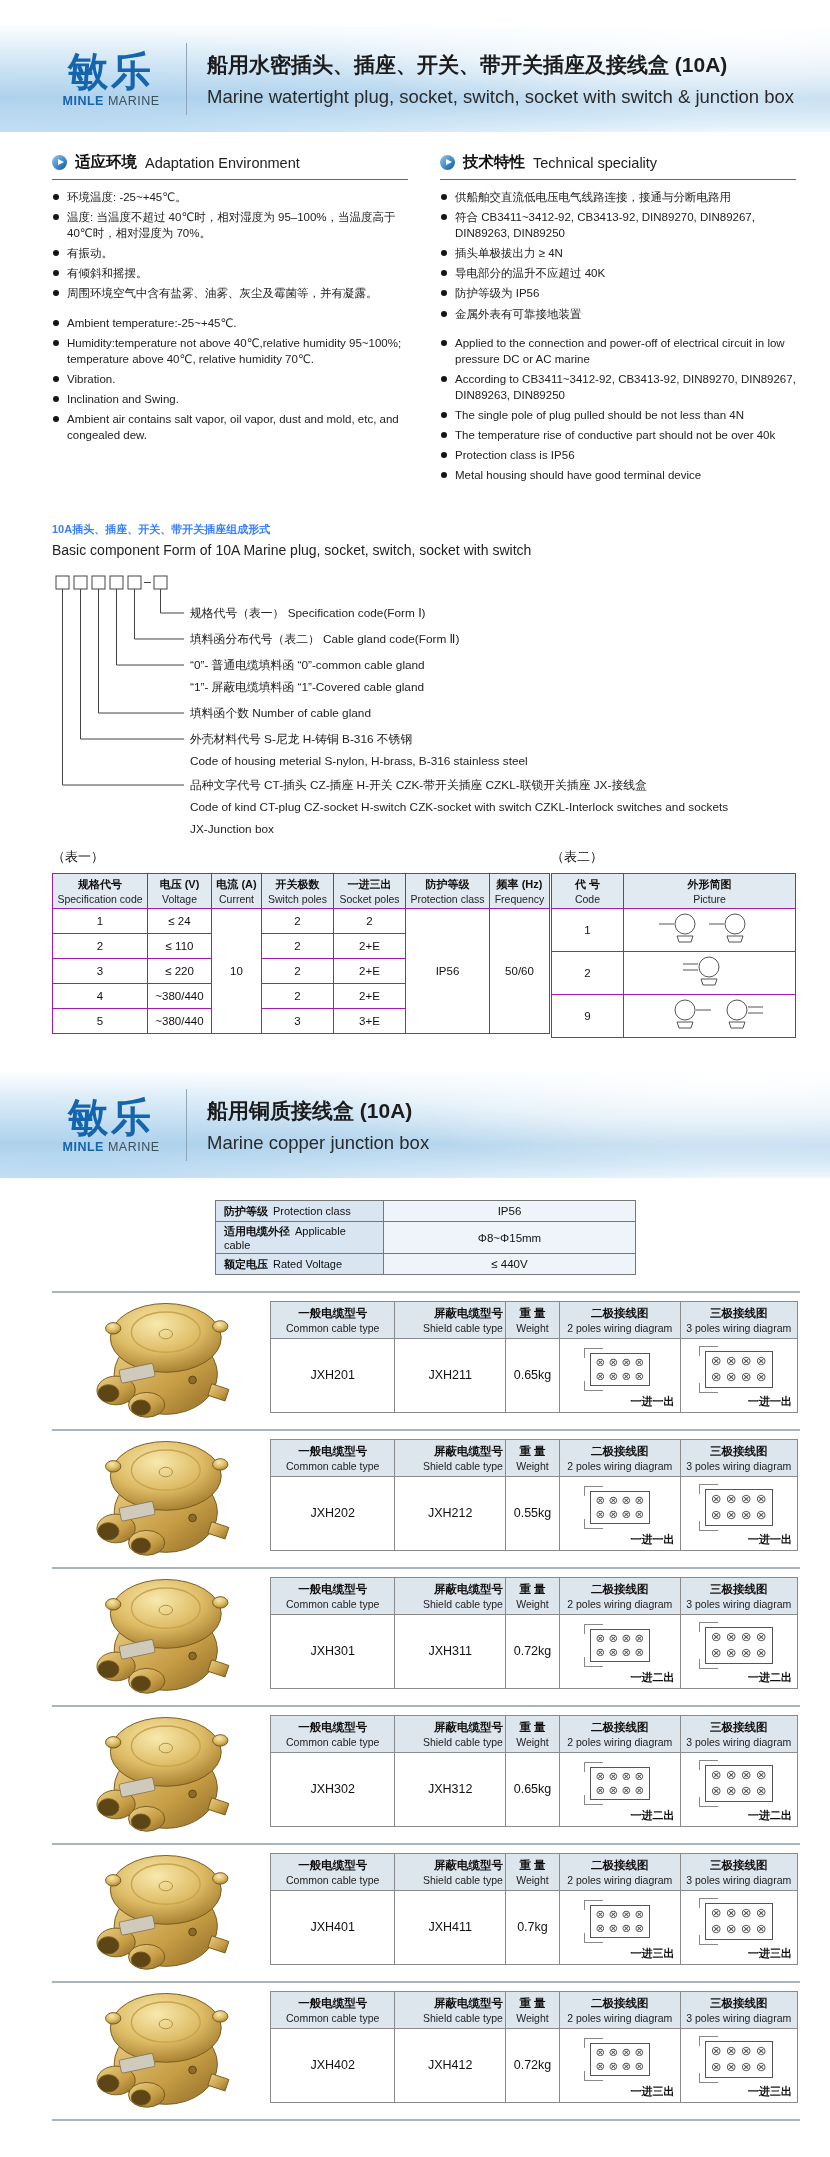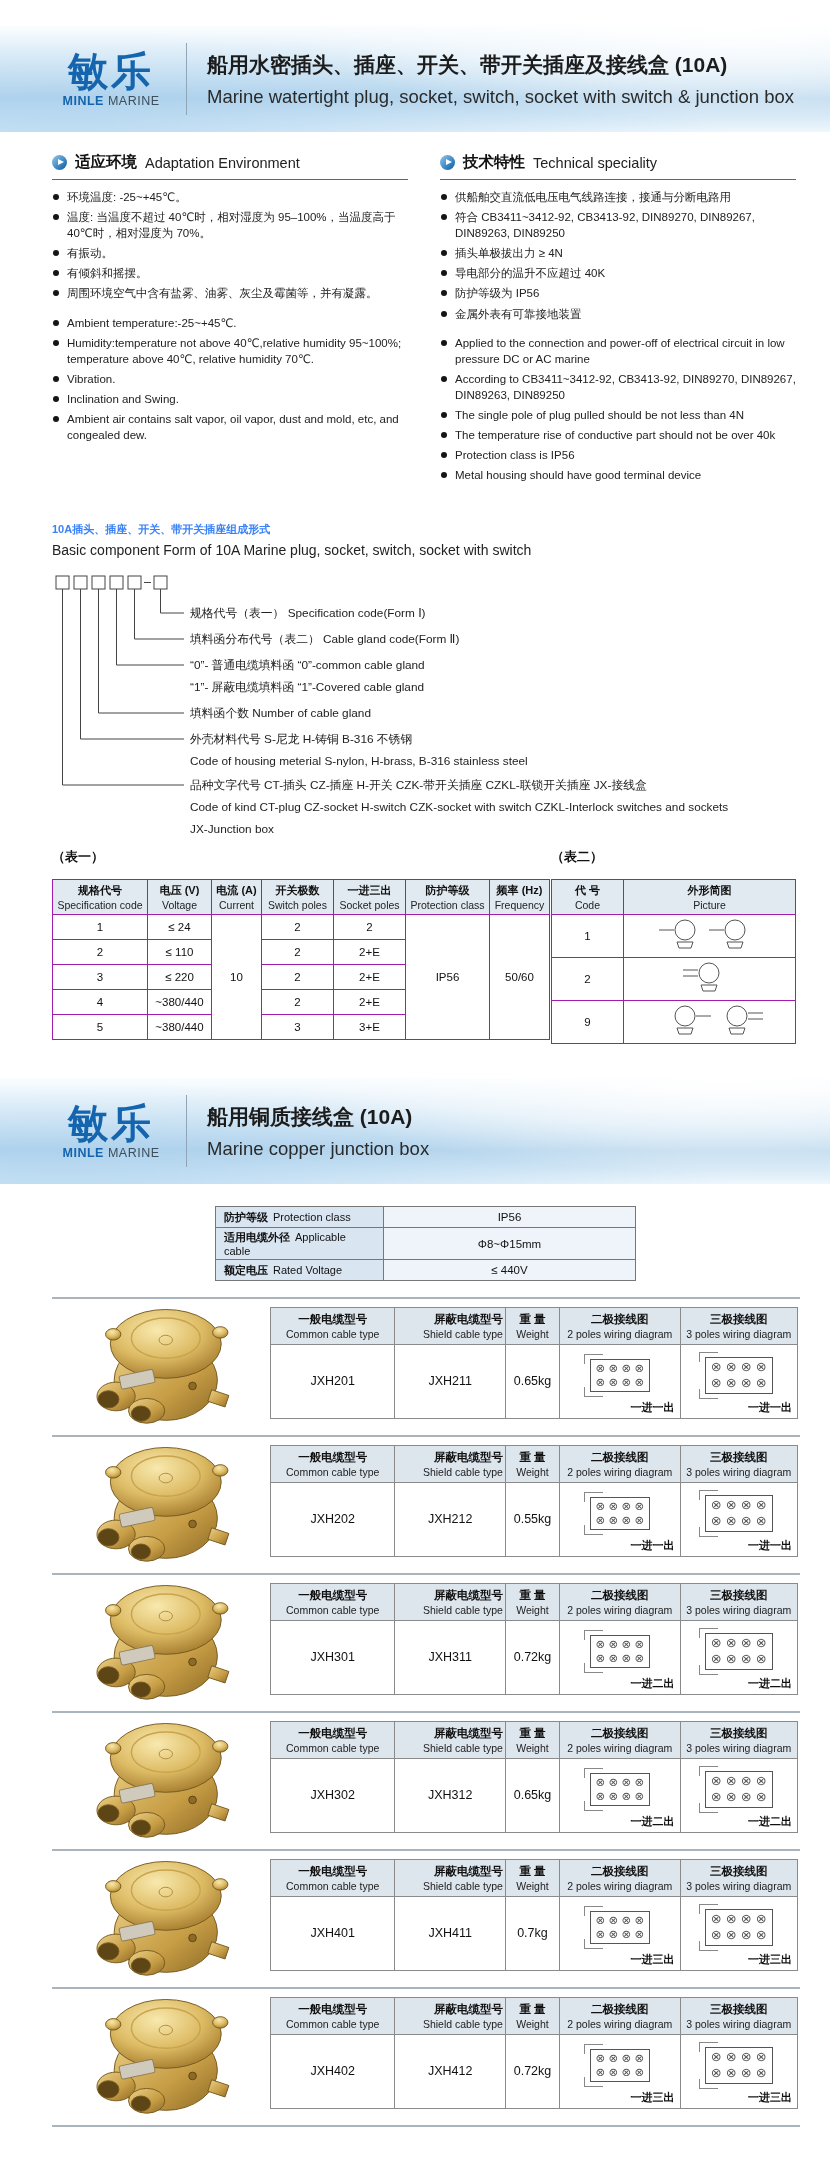--- a/index.html
+++ b/index.html
@@ -48,21 +48,21 @@
   .bullet { position: relative; padding-left: 15px; margin: 4px 0; font-size: 11.5px; line-height: 1.4; color: #222; }
   .bullet::before { content: ""; position: absolute; left: 1px; top: 5px; width: 6px; height: 6px; border-radius: 50%; background: #151515; }
   
   .cf { padding: 26px 30px 0 52px; }
   .cf-title-cn { font-size: 11px; font-weight: bold; color: #3b82f6; }
   .cf-title-en { font-size: 14px; color: #222; margin-top: 5px; }
   .cf-diagram { position: relative; height: 268px; margin-top: 16px; }
   .cf-label { position: absolute; left: 138px; font-size: 11.8px; color: #222; white-space: nowrap; }
   
   .forms-row { display: flex; align-items: flex-start; padding: 6px 34px 0 52px; }
-  .form-caption { font-size: 13px; font-weight: bold; margin-bottom: 13px; color: #111; }
+  .form-caption { font-size: 13px; font-weight: normal; margin-bottom: 7px; color: #111; }
   table.grid { border-collapse: collapse; table-layout: fixed; }
   table.grid th, table.grid td { border: 1px solid #a21caf; text-align: center; vertical-align: middle; }
   table.grid th { background: #e2eaf1; font-weight: normal; padding: 3px 2px; }
   table.grid th .hcn { display: block; font-size: 11px; font-weight: bold; color: #111; }
   table.grid th .hen { display: block; font-size: 10.5px; color: #222; margin-top: 1px; }
   table.grid td { font-size: 11.5px; color: #111; height: 25px; padding: 1px 2px; }
   .form2-wrap { margin-left: auto; }
   .form2-wrap td.pic { height: 43px; }
   
   .standards { margin: 22px 0 16px 215px; }

